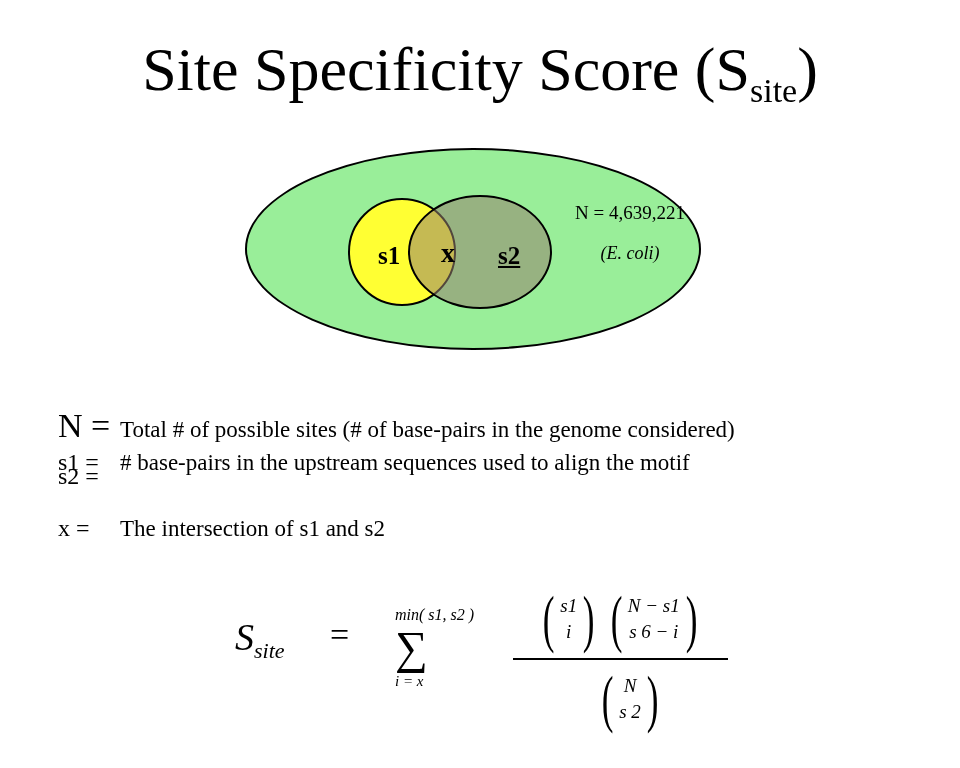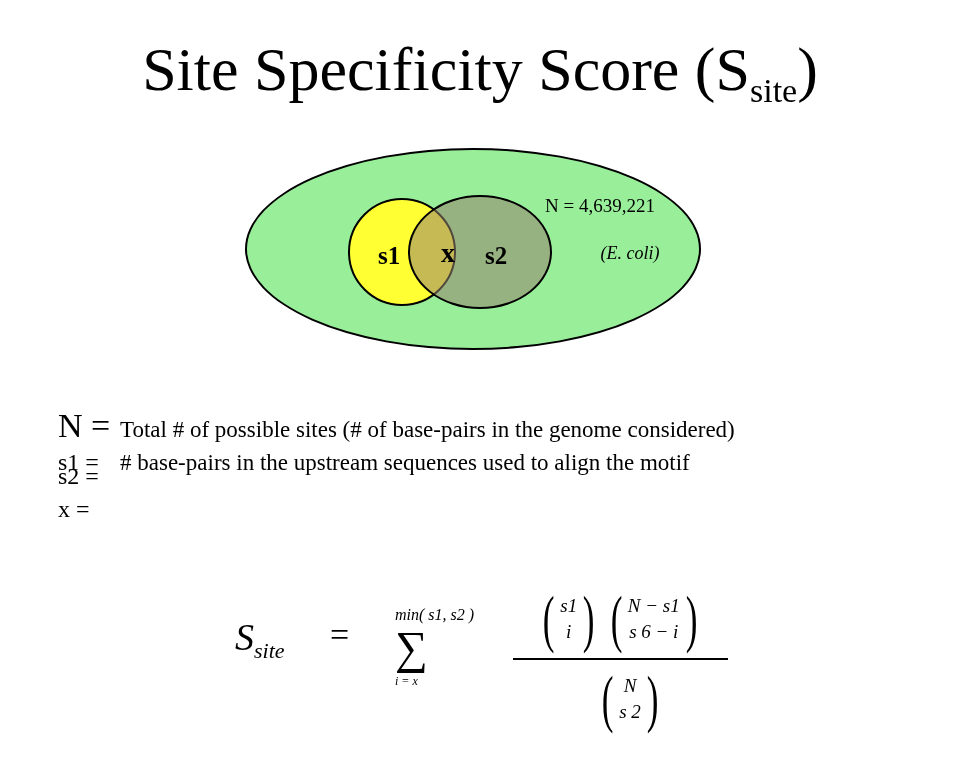--- a/index.html
+++ b/index.html
@@ -79,27 +79,28 @@
   }
   .venn-label {
     position: absolute;
     font-family: "Liberation Serif", serif;
     font-weight: bold;
     font-size: 25px;
     line-height: 25px;
   }
   #label-s1 { left: 133px; top: 95px; }
   #label-x  { left: 196px; top: 92px; font-size: 28px; }
-  #label-s2 { left: 240px; top: 95px; }
+  #label-s2 { left: 253px; top: 95px; text-decoration: underline; }
 
   #n-value {
     position: absolute;
     left: 300px;
-    top: 46px;
+    top: 53px;
     width: 170px;
+    text-align: center;
     font-family: "Liberation Serif", serif;
     font-size: 19px;
     line-height: 24px;
     white-space: nowrap;
   }
   #n-organism {
     position: absolute;
     left: 300px;
     top: 78px;
     width: 170px;
@@ -182,21 +183,21 @@
     font-size: 16px;
     font-style: italic;
     line-height: 18px;
     white-space: nowrap;
   }
   #f-sum .sum-glyph {
     font-size: 46px;
     line-height: 48px;
   }
   #f-sum .sum-bot {
-    font-size: 12px;
+    font-size: 15px;
     font-style: italic;
     line-height: 18px;
     white-space: nowrap;
   }
   #f-frac {
     position: absolute;
     left: 275px;
     top: 0px;
     width: 250px;
     text-align: center;
@@ -268,20 +269,21 @@
   </div>
   <div class="legend-row">
     <div class="legend-sym">s1 =</div>
     <div class="legend-def"># base-pairs in the upstream sequences used to align the motif</div>
   </div>
   <div class="legend-row">
     <div class="legend-sym">s2 =</div>
   </div>
   <div class="legend-row">
     <div class="legend-sym">x =</div>
+    <div class="legend-def">The intersection of s1 and s2</div>
   </div>
 </div>
 
 <div id="formula">
   <div id="f-lhs"><span>S</span><span class="sub">site</span></div>
   <div id="f-eq">=</div>
 
   <div id="f-sum">
     <div class="sum-top">min(  s1, s2 )</div>
     <div class="sum-glyph">∑</div>

